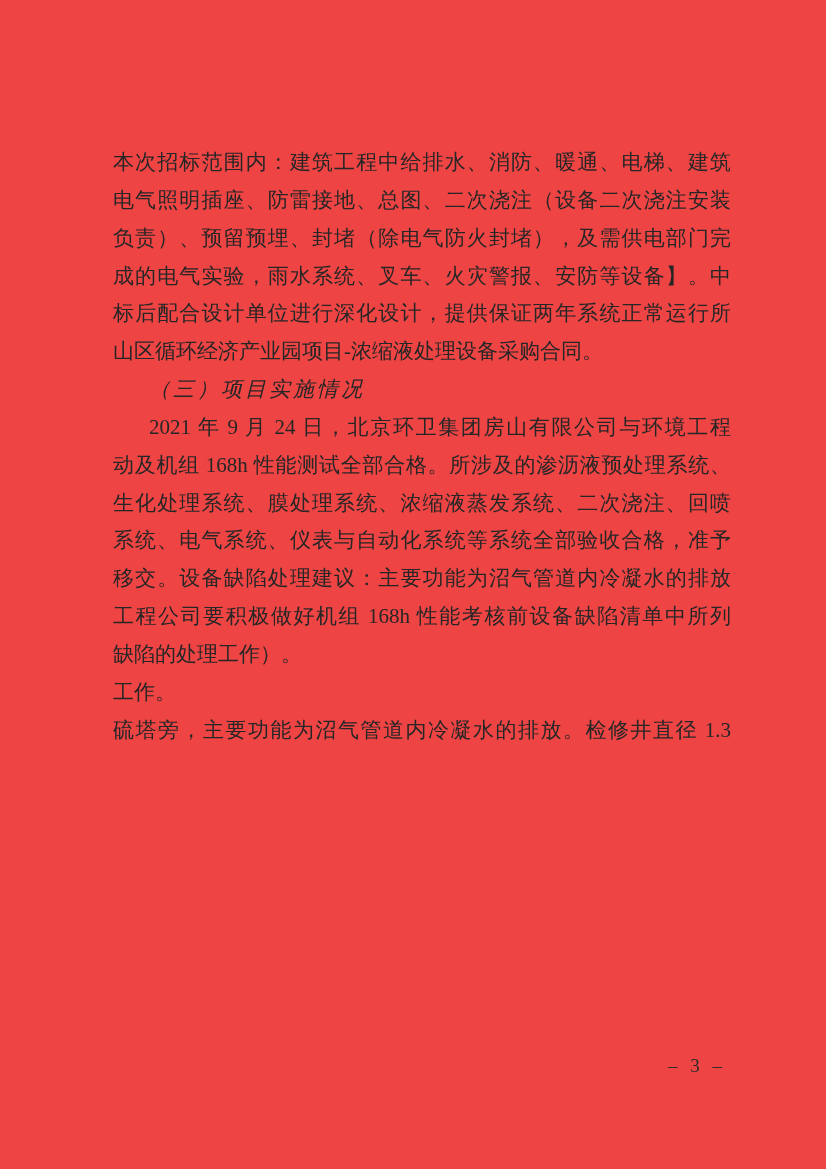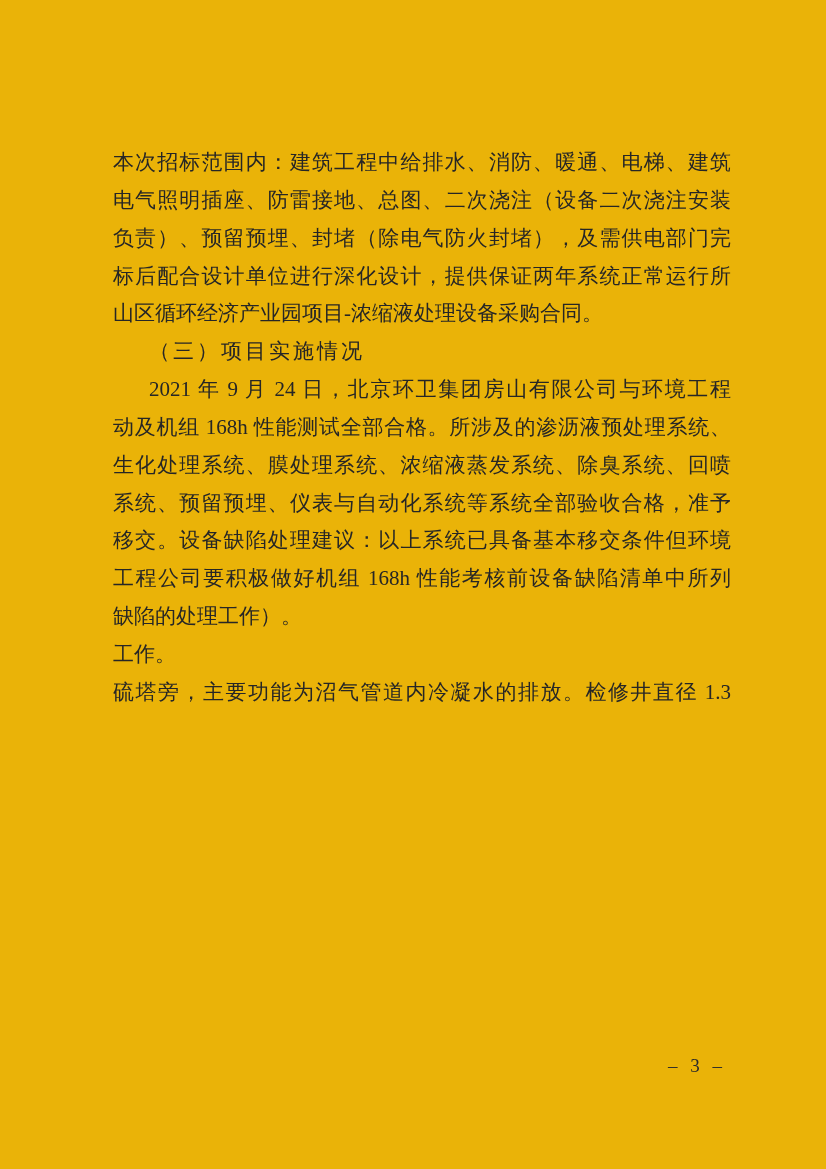--- a/index.html
+++ b/index.html
@@ -4,21 +4,21 @@
 <style>
   html, body {
     margin: 0;
     padding: 0;
     background: #ffffff;
   }
   .page {
     position: relative;
     width: 826px;
     height: 1169px;
-    background: #eab308;
+    background: #ef4444;
     overflow: hidden;
     font-family: "Liberation Serif", "DejaVu Serif", serif;
     color: #262626;
   }
   .content {
     position: absolute;
     left: 113px;
     top: 144px;
     width: 618px;
   }
@@ -30,20 +30,21 @@
     overflow: visible;
   }
   .line.justify {
     text-align: justify;
     text-align-last: justify;
   }
   .line.indent {
     text-indent: 36px;
   }
   .line.heading {
+    font-style: italic;
     letter-spacing: 3px;
   }
   .footer {
     position: absolute;
     left: 668px;
     top: 1054px;
     font-size: 19px;
     line-height: 24px;
     letter-spacing: 4px;
     color: #2b2b2b;
@@ -51,27 +52,28 @@
   }
 </style>
 </head>
 <body>
 
 <div class="page">
   <div class="content">
       <div class="line justify">本次招标范围内：建筑工程中给排水、消防、暖通、电梯、建筑</div>
       <div class="line justify">电气照明插座、防雷接地、总图、二次浇注（设备二次浇注安装</div>
       <div class="line justify">负责）、预留预埋、封堵（除电气防火封堵），及需供电部门完</div>
+      <div class="line justify">成的电气实验，雨水系统、叉车、火灾警报、安防等设备】。中</div>
       <div class="line justify">标后配合设计单位进行深化设计，提供保证两年系统正常运行所</div>
       <div class="line">山区循环经济产业园项目-浓缩液处理设备采购合同。</div>
       <div class="line heading indent">（三）项目实施情况</div>
       <div class="line justify indent">2021 年 9 月 24 日，北京环卫集团房山有限公司与环境工程</div>
       <div class="line justify">动及机组 168h 性能测试全部合格。所涉及的渗沥液预处理系统、</div>
-      <div class="line justify">生化处理系统、膜处理系统、浓缩液蒸发系统、除臭系统、回喷</div>
-      <div class="line justify">系统、预留预埋、仪表与自动化系统等系统全部验收合格，准予</div>
-      <div class="line justify">移交。设备缺陷处理建议：以上系统已具备基本移交条件但环境</div>
+      <div class="line justify">生化处理系统、膜处理系统、浓缩液蒸发系统、二次浇注、回喷</div>
+      <div class="line justify">系统、电气系统、仪表与自动化系统等系统全部验收合格，准予</div>
+      <div class="line justify">移交。设备缺陷处理建议：主要功能为沼气管道内冷凝水的排放</div>
       <div class="line justify">工程公司要积极做好机组 168h 性能考核前设备缺陷清单中所列</div>
       <div class="line">缺陷的处理工作）。</div>
       <div class="line">工作。</div>
       <div class="line justify">硫塔旁，主要功能为沼气管道内冷凝水的排放。检修井直径 1.3</div>
     </div>
   <div class="footer">– 3 –</div>
 </div>
 
 </body></html>

